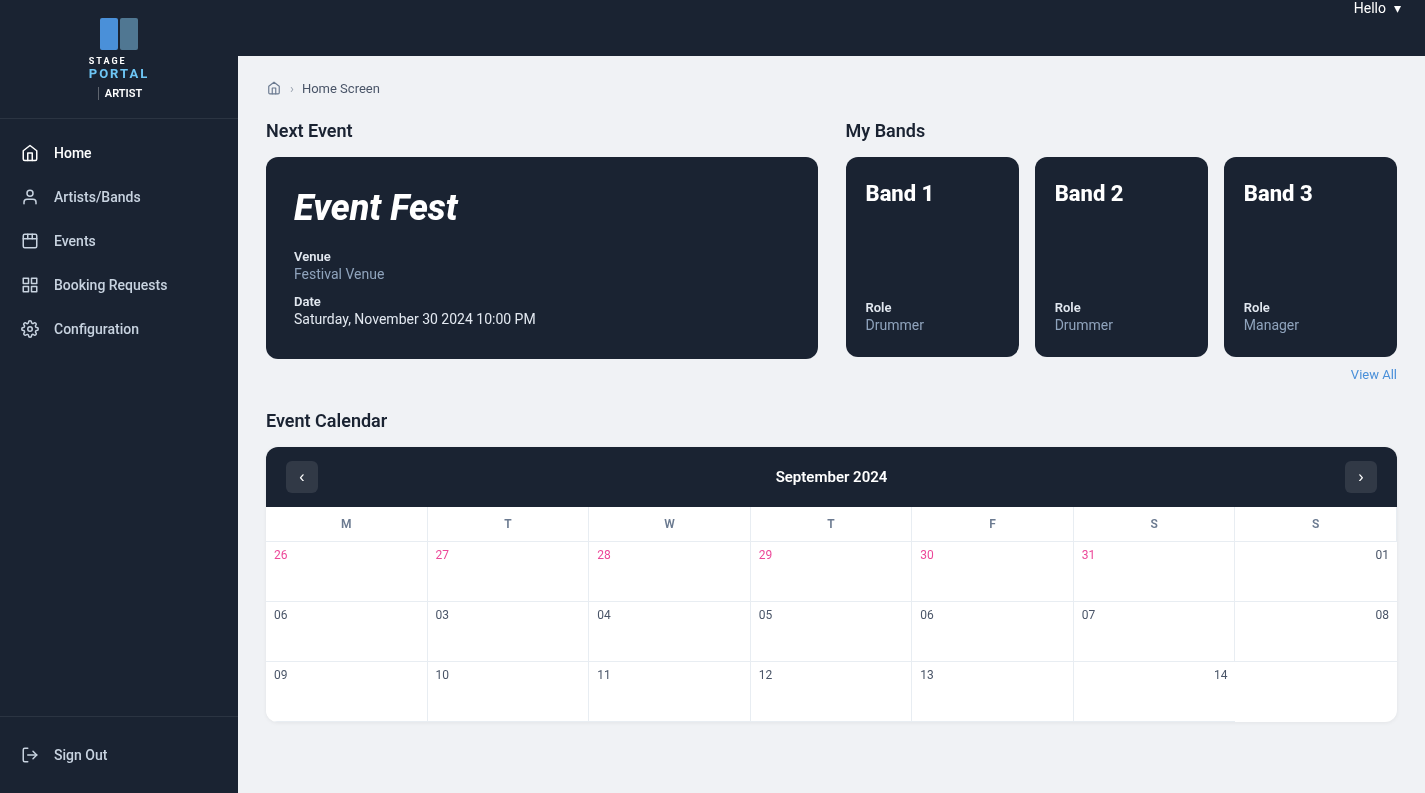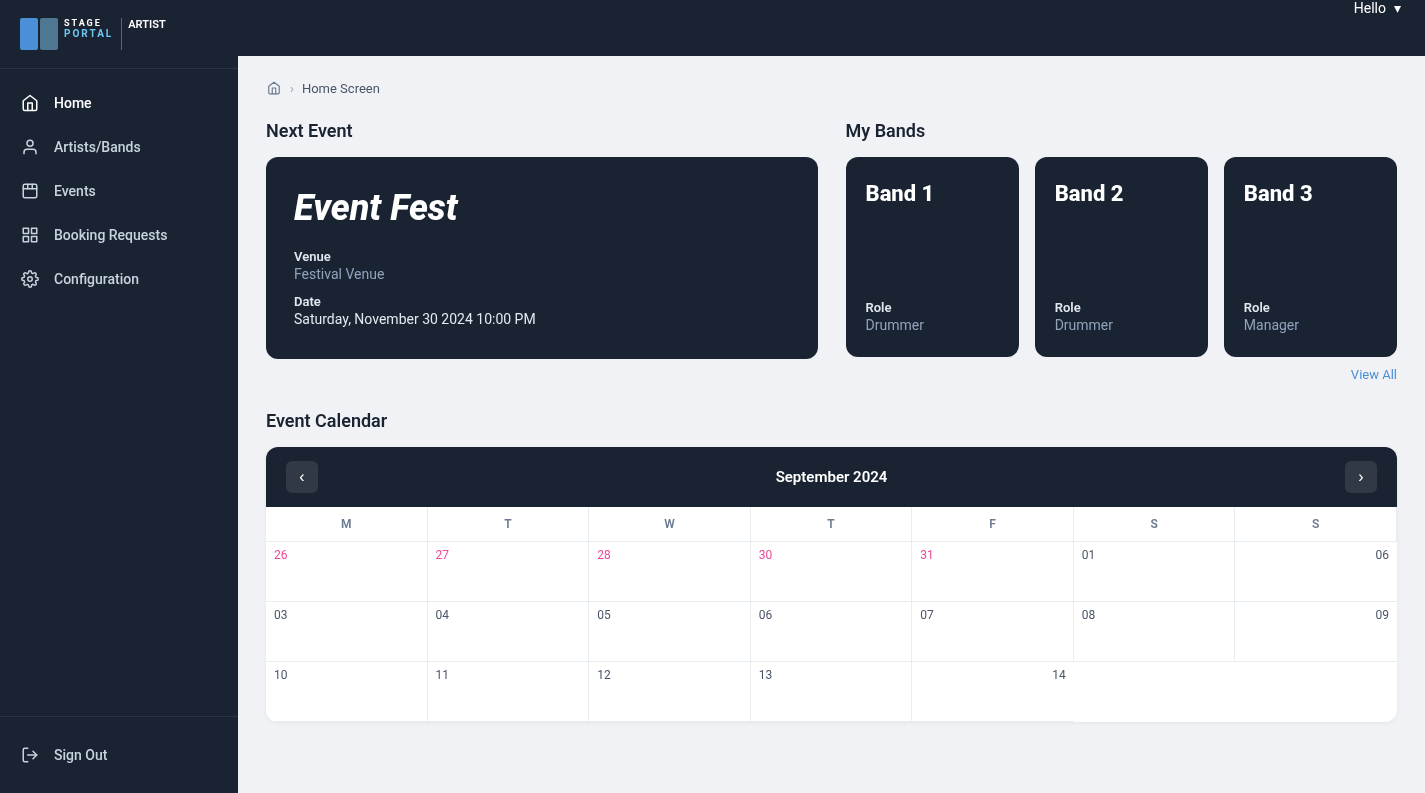--- a/index.html
+++ b/index.html
@@ -252,29 +252,29 @@
       background: white;
     }
     .cal-cell:last-child, .cal-cell:nth-child(7n) { border-right: none; text-align: right; }
     .cal-cell.current-month { color: #4a5568; }
   </style>
 </head>
 <body>
 
 <div class="sidebar">
   <div class="sidebar-logo">
-    <div style="display:flex;gap:6px;">
+    <div style="display:flex;align-items:center;gap:6px;flex-direction:column;">
       <svg width="38" height="32" viewBox="0 0 38 32" fill="none" xmlns="http://www.w3.org/2000/svg">
         <rect width="18" height="32" rx="2" fill="#4a90d9"></rect>
         <rect x="20" width="18" height="32" rx="2" fill="white" fill-opacity="0.15"></rect>
         <rect x="20" width="18" height="32" rx="2" fill="#6ec6f5" fill-opacity="0.4"></rect>
       </svg>
       <div>
         <div style="color:white;font-size:9px;font-weight:700;letter-spacing:2px;">STAGE</div>
-        <div style="color:#6ec6f5;font-size:10px;font-weight:700;letter-spacing:2px;">PORTAL</div>
+        <div style="color:#6ec6f5;font-size:13px;font-weight:700;letter-spacing:2px;">PORTAL</div>
       </div>
       <div style="color:white;font-size:11px;font-weight:600;margin-left:2px;padding-left:6px;border-left:1px solid rgba(255,255,255,0.3);">ARTIST</div>
     </div>
   </div>
   <nav class="sidebar-nav">
 
     <div class="nav-item active">
       <div class="nav-icon">
         <svg width="18" height="18" viewBox="0 0 24 24" fill="none" stroke="currentColor" stroke-width="2" stroke-linecap="round" stroke-linejoin="round">
           <path d="M3 9l9-7 9 7v11a2 2 0 01-2 2H5a2 2 0 01-2-2z"></path>
@@ -426,20 +426,21 @@
           <div class="cal-day-header">T</div>
           <div class="cal-day-header">W</div>
           <div class="cal-day-header">T</div>
           <div class="cal-day-header">F</div>
           <div class="cal-day-header">S</div>
           <div class="cal-day-header">S</div>
 
           <div class="cal-cell">26</div>
           <div class="cal-cell">27</div>
           <div class="cal-cell">28</div>
+          <div class="cal-cell">29</div>
           <div class="cal-cell">30</div>
           <div class="cal-cell">31</div>
           <div class="cal-cell current-month">01</div>
 
           <div class="cal-cell current-month">06</div>
           <div class="cal-cell current-month">03</div>
           <div class="cal-cell current-month">04</div>
           <div class="cal-cell current-month">05</div>
           <div class="cal-cell current-month">06</div>
           <div class="cal-cell current-month">07</div>

